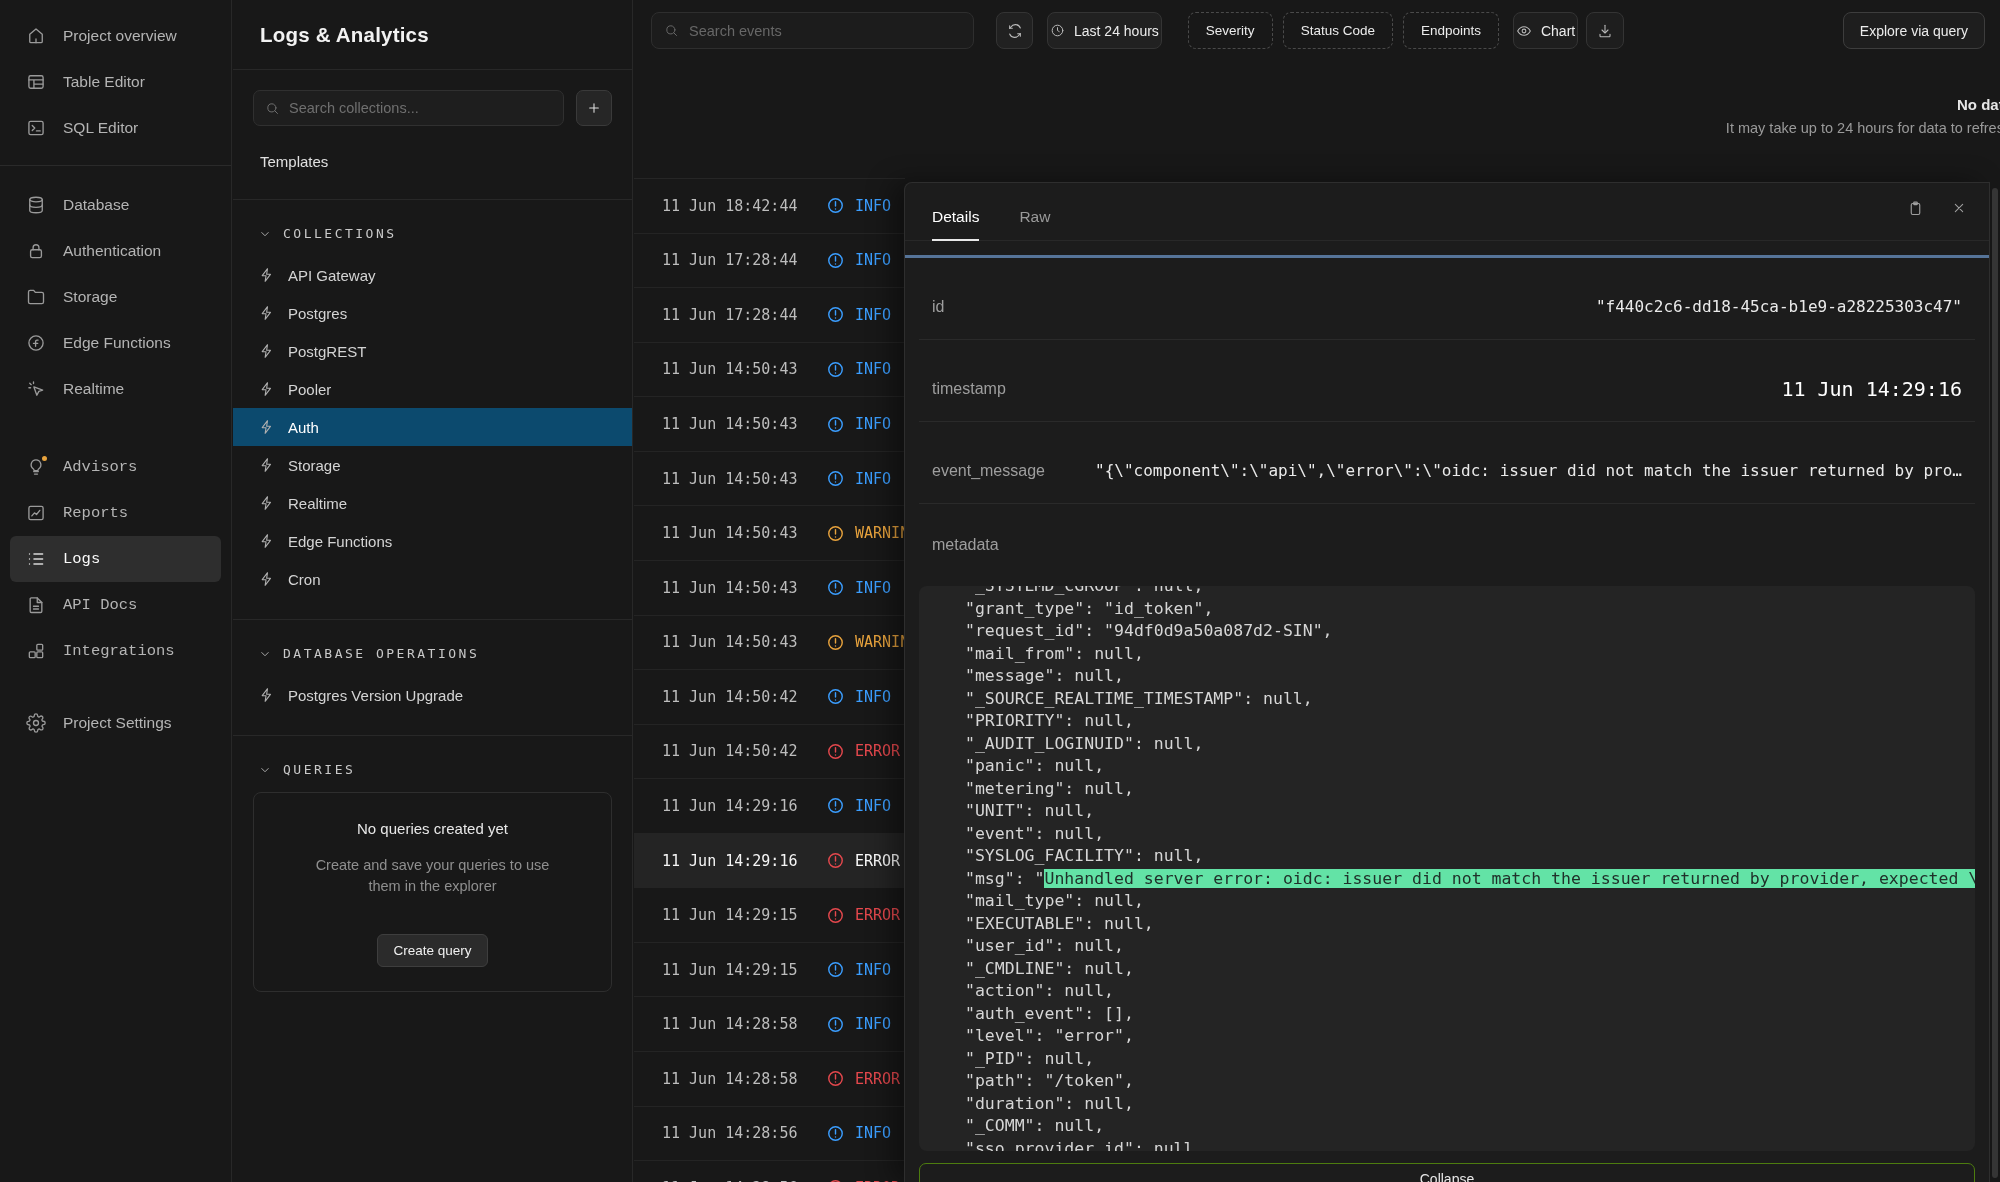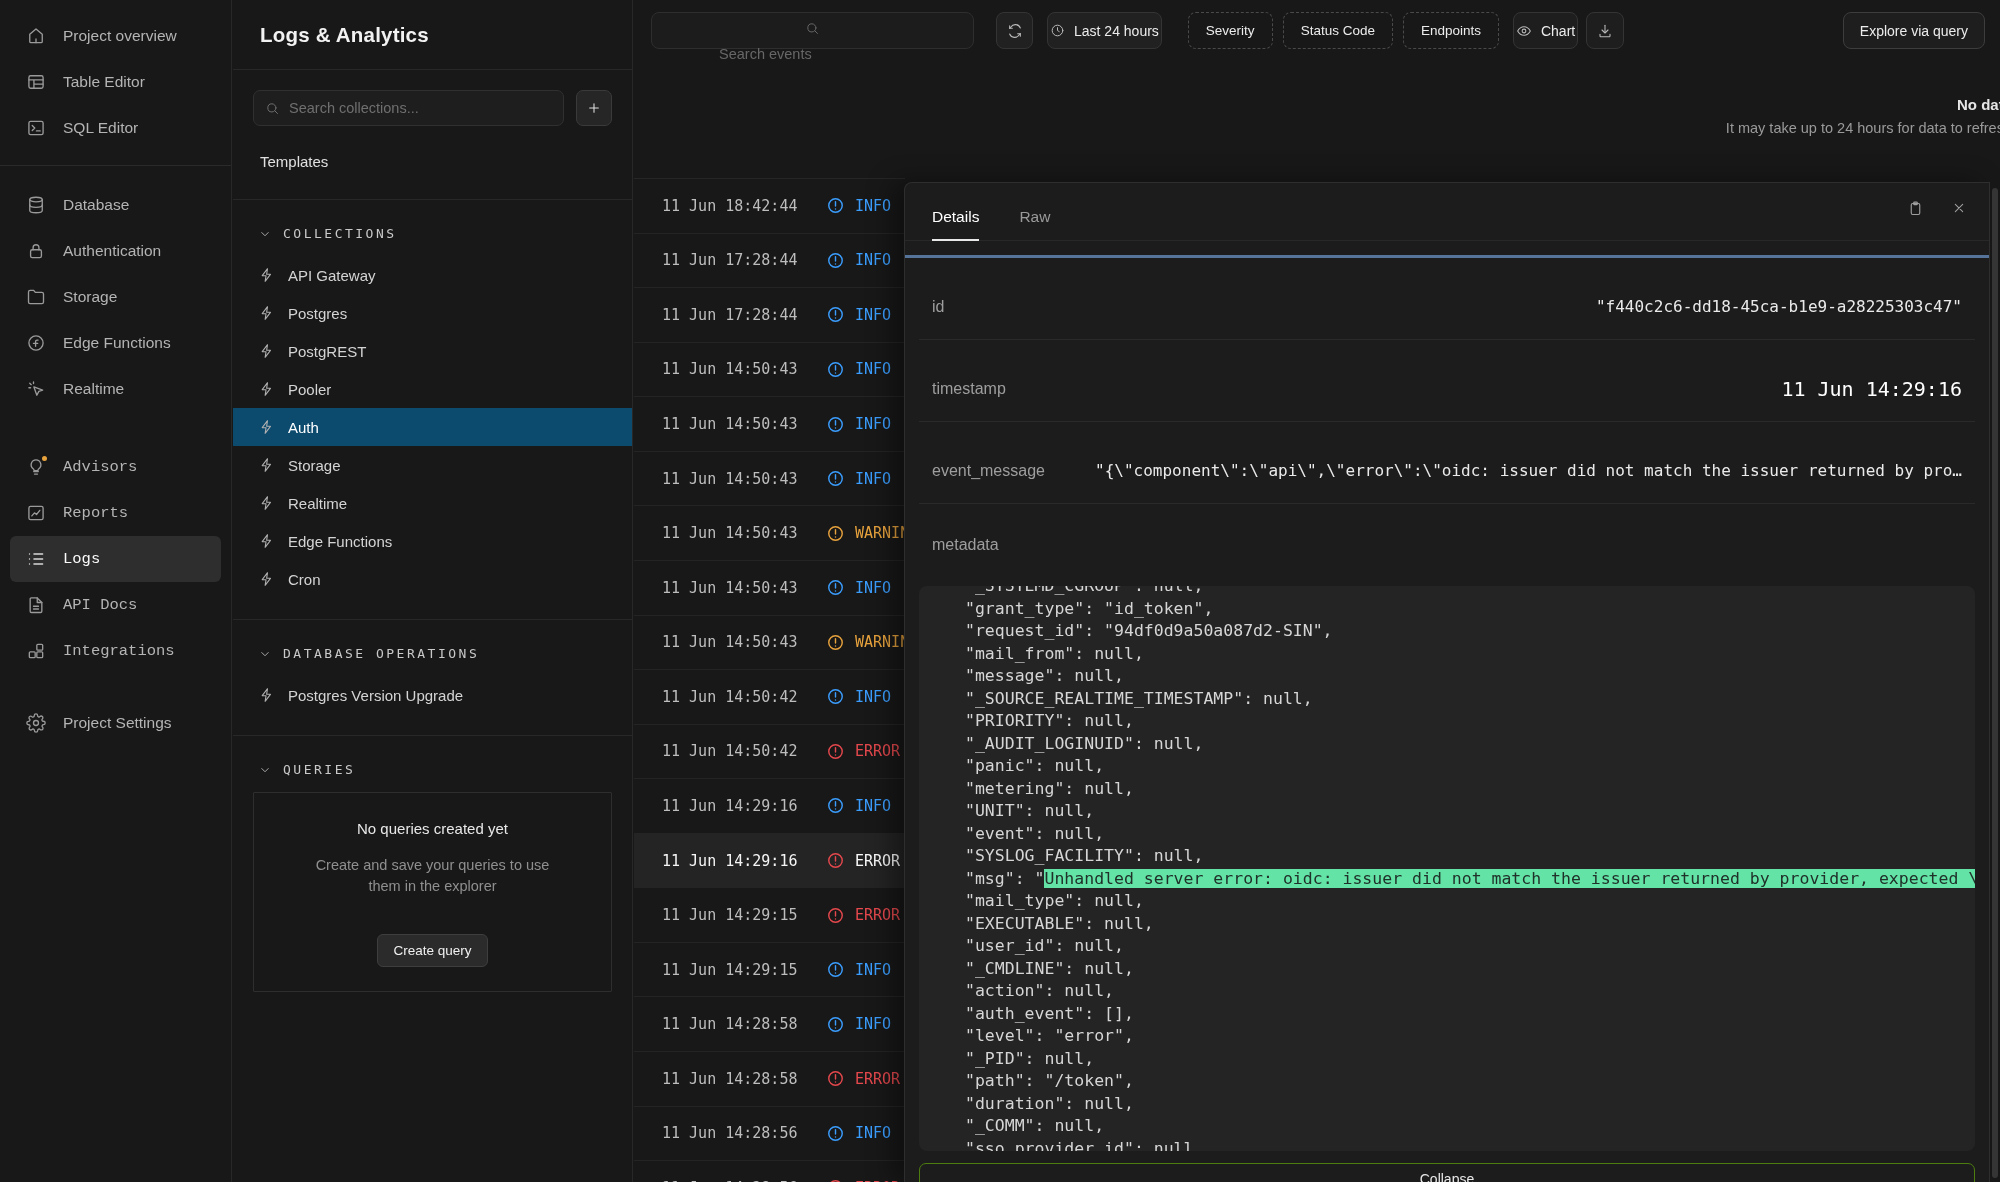--- a/index.html
+++ b/index.html
@@ -46,34 +46,34 @@
   .side-section{ padding-top:26px; }
   .side-section.bordered{ border-bottom:1px solid #282828; padding-bottom:21px; }
   .section-header{ display:flex; align-items:center; gap:11px; padding:0 25px; margin-bottom:15px;
     font-family:"DejaVu Sans Mono", monospace; font-size:13px; letter-spacing:2.5px;
     color:#c9c9c9; cursor:pointer;}
   .section-header .chev{ color:#b0b0b0; }
   .collection-item{ height:38px; display:flex; align-items:center; gap:13px; padding:0 26px;
     font-size:15px; color:#d4d4d4; cursor:pointer; }
   .collection-item .zap{ color:#b0b0b0; width:16px; height:16px; flex:0 0 16px;}
   .collection-item.selected{ background:#0c4a6e; color:#ffffff; }
-  .queries-box{ margin:14px 20px 0; border:1px solid #2e2e2e; border-radius:1px;
+  .queries-box{ margin:14px 20px 0; border:1px solid #2e2e2e; border-radius:8px;
     padding:27px 31px 24px; text-align:center; }
   .queries-title{ font-size:15px; color:#e8e8e8; margin-bottom:10px; }
   .queries-sub{ font-size:14.5px; color:#8f8f8f; line-height:1.45; width:235px; margin:18px auto; }
   .create-query-btn{ margin-top:19px; display:inline-block; background:#2b2b2b; border:1px solid #3e3e3e;
     border-radius:6px; padding:8px 15px; font-size:13.5px; color:#f0f0f0; cursor:pointer;
     font-family:"Liberation Sans", sans-serif;}
 
   
   #main{ position:absolute; left:634px; top:0; right:0; height:1182px; background:#181818; }
   .toolbar{ position:absolute; top:12px; left:17px; right:15px; height:37px;
     display:flex; align-items:center; }
   .tb-search{ width:323px; height:37px; background:#1c1c1c; border:1px solid #2e2e2e; border-radius:8px;
-    display:flex; align-items:center; gap:10px; padding:8px 12px; color:#676767; margin-right:22px;flex-direction:column;}
+    display:flex; align-items:center; gap:10px; padding:16px 12px; color:#676767; margin-right:22px;}
   .tb-search input{ flex:1; background:transparent; border:none; outline:none; color:#d0d0d0;
     font-size:14.5px; font-family:"Liberation Sans", sans-serif;}
   .tb-search input::placeholder{ color:#676767; }
   .tb-btn{ height:37px; background:#212121; border:1px solid #343434; border-radius:8px;
     display:flex; align-items:center; gap:9px; padding:0 2px; color:#ececec; font-size:14px;
     cursor:pointer; font-family:"Liberation Sans", sans-serif; white-space:nowrap;}
   .tb-btn .tb-ic{ color:#b9b9b9; }
   .refresh-btn{ width:37px; justify-content:center; padding:0; margin-right:14px;}
   .time-btn{ margin-right:26px; }
   .filter-group{ display:flex; gap:10px; margin-right:14px;}

